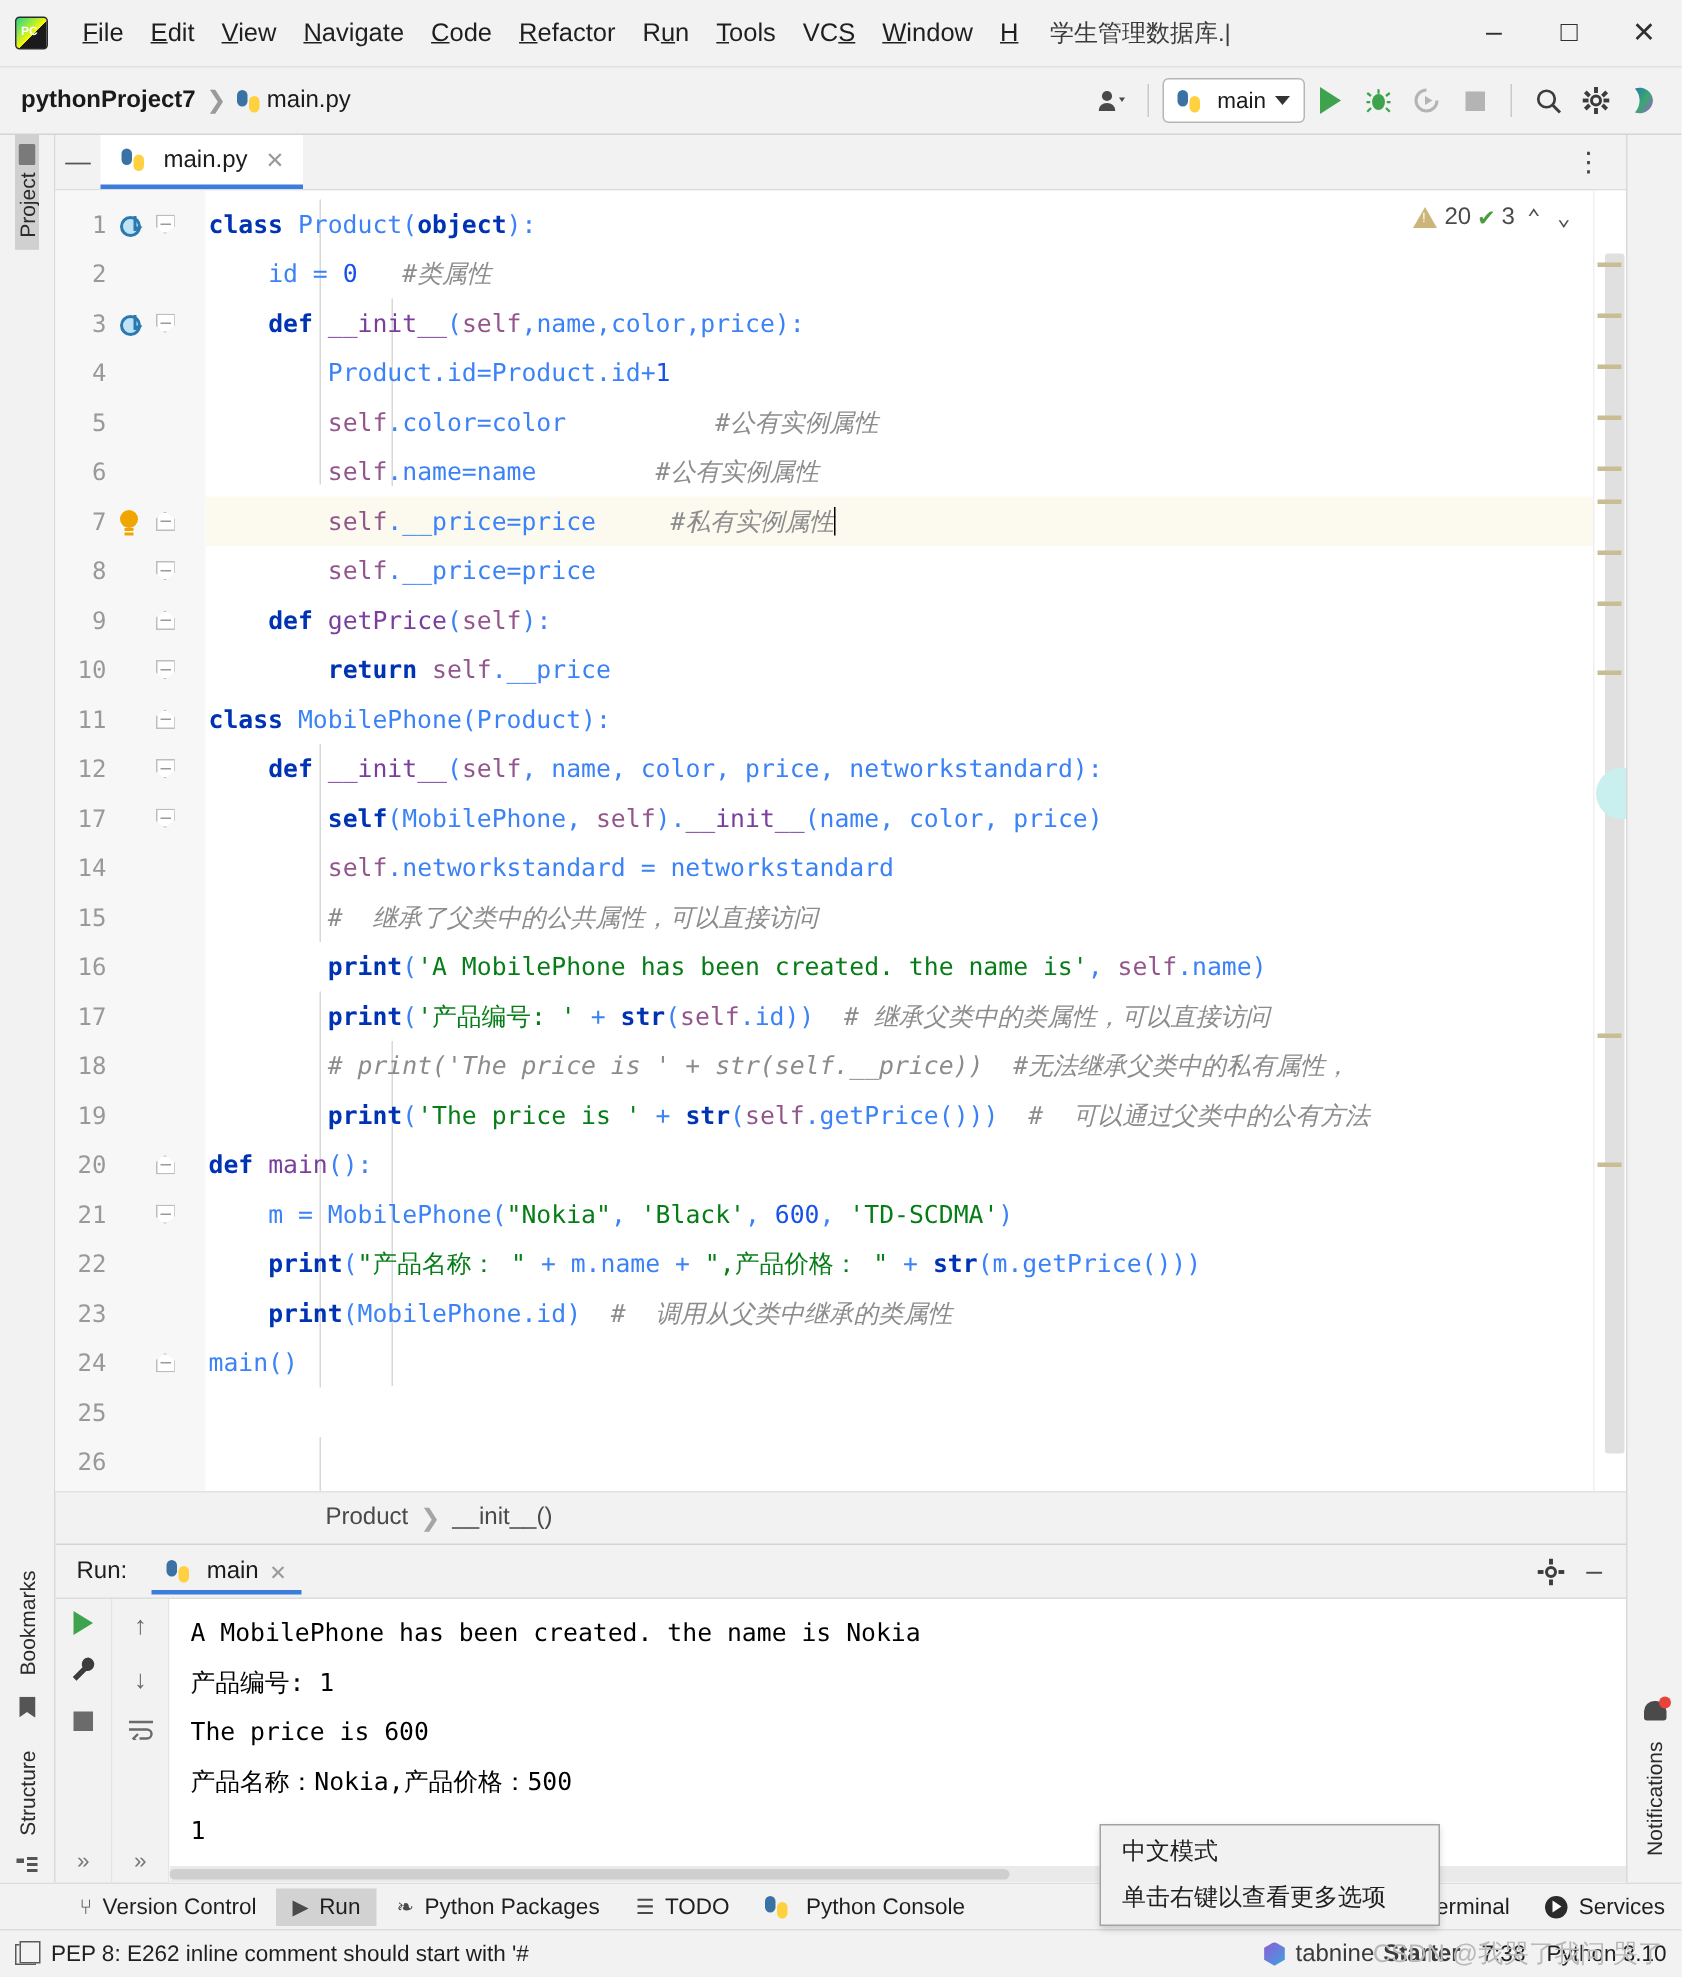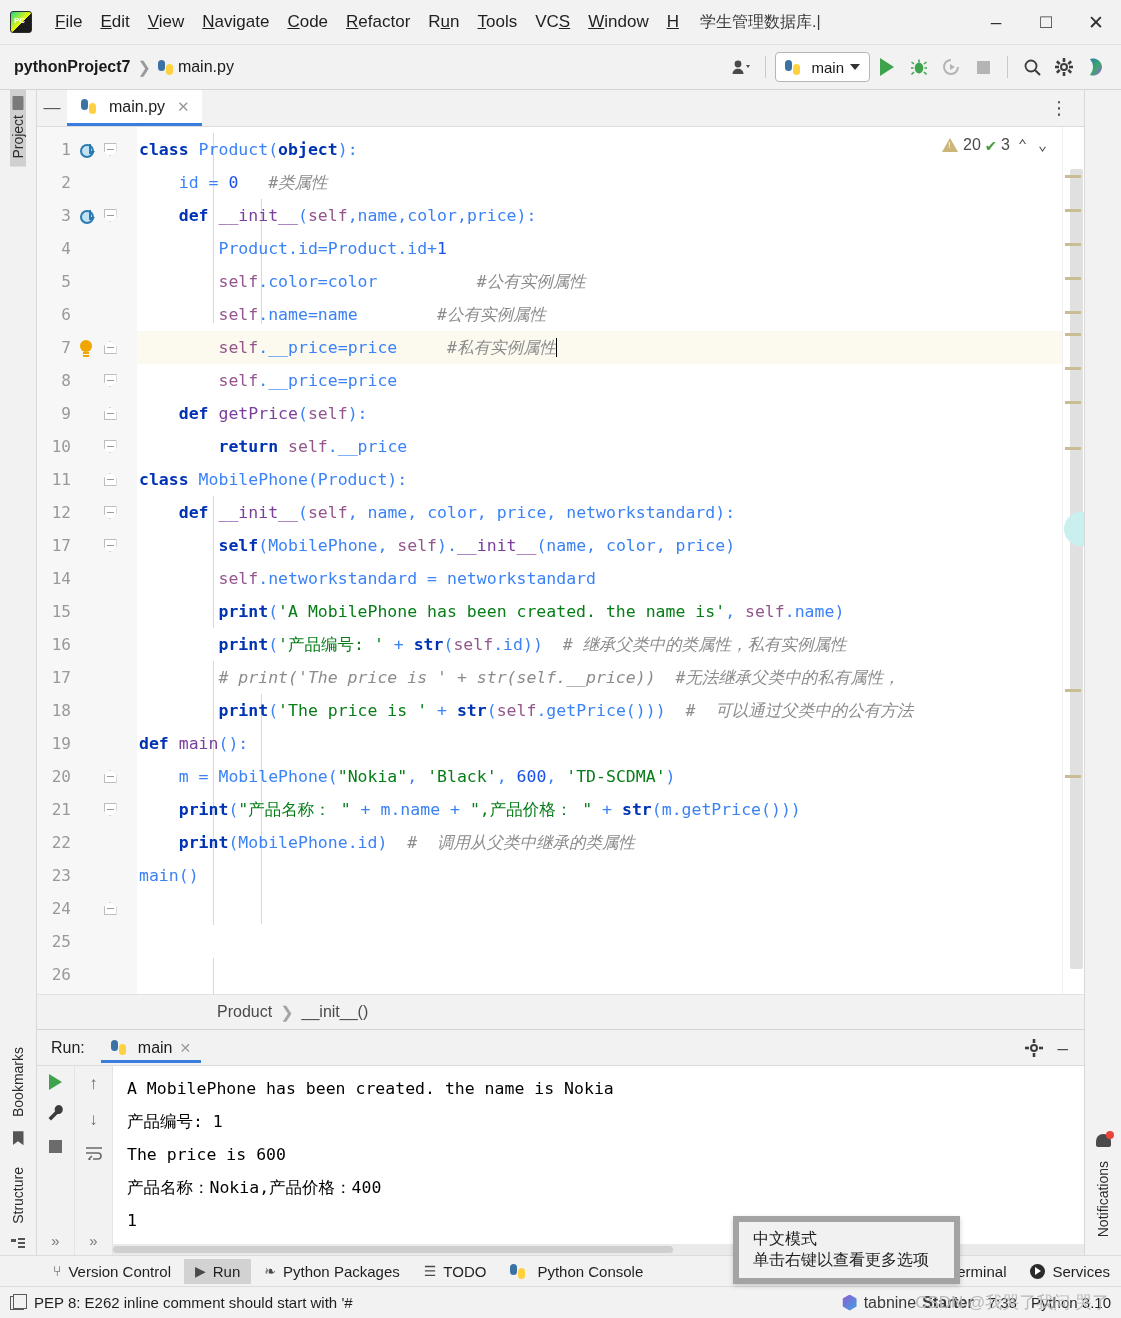--- a/index.html
+++ b/index.html
@@ -310,21 +310,21 @@
     clip-path: polygon(50% 0,93% 25%,93% 75%,50% 100%,7% 75%,7% 25%);
   }
   .services-ico {
     width:15px;height:15px;border-radius:50%;background:#2b2b2b;position:relative;
   }
   .services-ico::after{content:"";position:absolute;left:5px;top:3px;width:0;height:0;border-top:4px solid transparent;border-bottom:4px solid transparent;border-left:6px solid #fff;}
 
   
   .tooltip {
     position: absolute; left: 733px; top: 1216px; width: 227px; height: 68px;
-    background: #f1f1f1; border: 6px solid #a3a3a3; box-shadow: 0 2px 5px rgba(0,0,0,.18);
+    background: #f1f1f1; border: 1px solid #a3a3a3; box-shadow: 0 2px 5px rgba(0,0,0,.18);
     z-index: 40; padding: 7px 14px; display:flex; flex-direction:column; justify-content:space-between;
   }
   .tooltip .t1 { font-size: 16px; color:#1f1f1f; }
   .tooltip .t2 { font-size: 16px; color:#1f1f1f; }
 
   .watermark {
     position:absolute; right: 12px; bottom: 4px; z-index: 30;
     font-size: 17px; color: #b9b9b9; pointer-events:none; white-space:nowrap;
   }
   .teal-blob {
@@ -673,22 +673,23 @@
           <div class="cl">        <span class="sf">self</span><span class="pl">.color=color          </span><span class="cm">#公有实例属性</span></div>
           <div class="cl">        <span class="sf">self</span><span class="pl">.name=name        </span><span class="cm">#公有实例属性</span></div>
           <div class="cl hl">        <span class="sf">self</span><span class="pl">.__price=price     </span><span class="cm">#私有实例属性</span><span class="caret"></span></div>
           <div class="cl">        <span class="sf">self</span><span class="pl">.__price=price</span></div>
           <div class="cl">    <span class="k">def</span> <span class="fn">getPrice</span><span class="pl">(</span><span class="sf">self</span><span class="pl">):</span></div>
           <div class="cl">        <span class="k">return</span> <span class="sf">self</span><span class="pl">.__price</span></div>
           <div class="cl"><span class="k">class</span> <span class="pl">MobilePhone(Product):</span></div>
           <div class="cl">    <span class="k">def</span> <span class="fn">__init__</span><span class="pl">(</span><span class="sf">self</span><span class="pl">, name, color, price, networkstandard):</span></div>
           <div class="cl">        <span class="k">self</span><span class="pl">(MobilePhone, </span><span class="sf">self</span><span class="pl">).</span><span class="fn">__init__</span><span class="pl">(name, color, price)</span></div>
           <div class="cl">        <span class="sf">self</span><span class="pl">.networkstandard = networkstandard</span></div>
+          <div class="cl">        <span class="cm">#  继承了父类中的公共属性，可以直接访问</span></div>
           <div class="cl">        <span class="k">print</span><span class="pl">(</span><span class="st">'A MobilePhone has been created. the name is'</span><span class="pl">, </span><span class="sf">self</span><span class="pl">.name)</span></div>
-          <div class="cl">        <span class="k">print</span><span class="pl">(</span><span class="st">'产品编号: '</span><span class="pl"> + </span><span class="k">str</span><span class="pl">(</span><span class="sf">self</span><span class="pl">.id))  </span><span class="cm"># 继承父类中的类属性，私有实例属性</span></div>
+          <div class="cl">        <span class="k">print</span><span class="pl">(</span><span class="st">'产品编号: '</span><span class="pl"> + </span><span class="k">str</span><span class="pl">(</span><span class="sf">self</span><span class="pl">.id))  </span><span class="cm"># 继承父类中的类属性，可以直接访问</span></div>
           <div class="cl">        <span class="cm"># print('The price is ' + str(self.__price))  #无法继承父类中的私有属性，</span></div>
           <div class="cl">        <span class="k">print</span><span class="pl">(</span><span class="st">'The price is '</span><span class="pl"> + </span><span class="k">str</span><span class="pl">(</span><span class="sf">self</span><span class="pl">.getPrice()))  </span><span class="cm">#  可以通过父类中的公有方法</span></div>
           <div class="cl"><span class="k">def</span> <span class="fn">main</span><span class="pl">():</span></div>
           <div class="cl">    <span class="pl">m = MobilePhone(</span><span class="st">"Nokia"</span><span class="pl">, </span><span class="st">'Black'</span><span class="pl">, </span><span class="nm">600</span><span class="pl">, </span><span class="st">'TD-SCDMA'</span><span class="pl">)</span></div>
           <div class="cl">    <span class="k">print</span><span class="pl">(</span><span class="st">"产品名称： "</span><span class="pl"> + m.name + </span><span class="st">",产品价格： "</span><span class="pl"> + </span><span class="k">str</span><span class="pl">(m.getPrice()))</span></div>
           <div class="cl">    <span class="k">print</span><span class="pl">(MobilePhone.id)  </span><span class="cm">#  调用从父类中继承的类属性</span></div>
           <div class="cl"><span class="pl">main()</span></div>
           <div class="cl"></div>
 
           <div class="insp-widget">
@@ -765,21 +766,21 @@
               <svg width="18" height="14" viewBox="0 0 18 14">
                   <path d="M1 2h16M1 7h12a3 3 0 0 1 0 6h-5M7 10l-3 3 3 3" stroke="#6a6a6a" stroke-width="1.6" fill="none"></path>
                 </svg>
             </span>
             <span class="rr-more">»</span>
           </div>
           <div class="console">
             <div class="ln">A MobilePhone has been created. the name is Nokia</div>
             <div class="ln">产品编号: 1</div>
             <div class="ln">The price is 600</div>
-            <div class="ln">产品名称：Nokia,产品价格：400</div>
+            <div class="ln">产品名称：Nokia,产品价格：500</div>
             <div class="ln">1</div>
             <div class="hsb">
                 <div class="t"></div>
               </div>
           </div>
         </div>
       </div>
     </div>
 
     <div class="right-rail">

